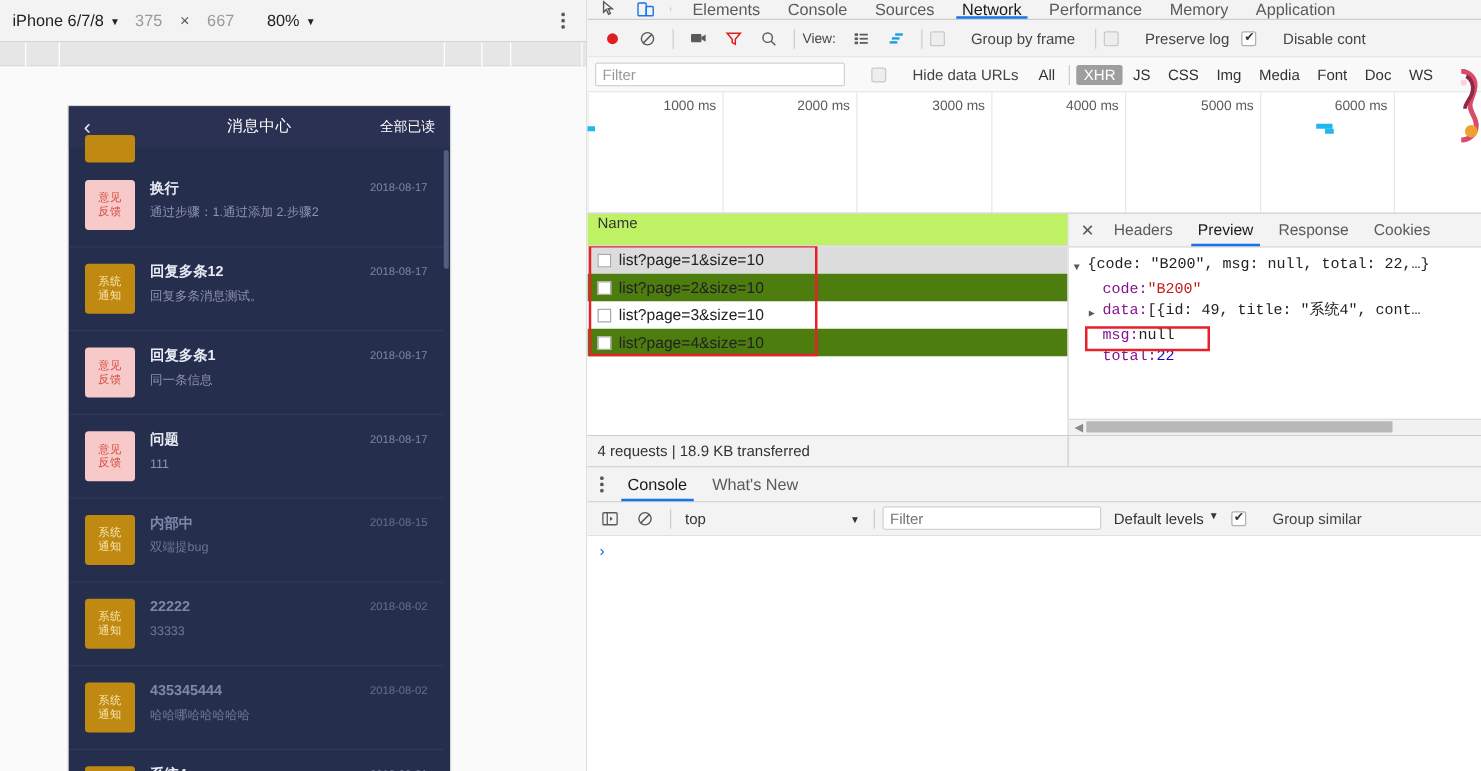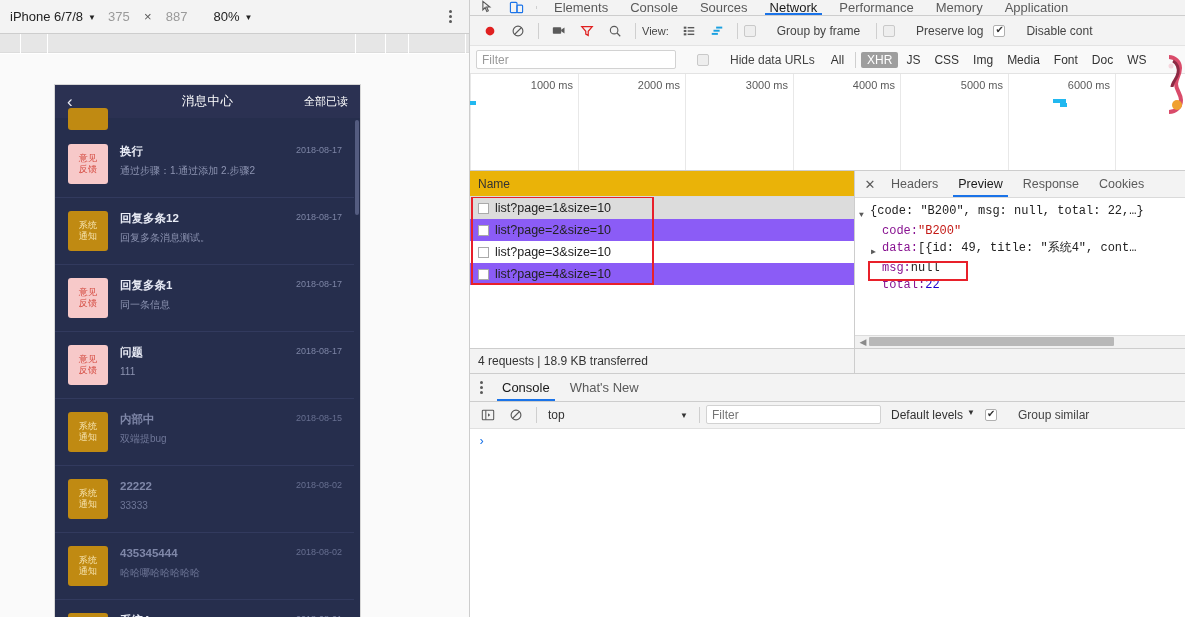--- a/index.html
+++ b/index.html
@@ -118,25 +118,25 @@
 
   .overview { height:97px; background:#fff; border-bottom:1px solid #cdcdcd; position:relative; overflow:hidden; }
   .ov-grid { position:absolute; inset:0; }
   .ov-grid i { position:absolute; top:0; bottom:0; width:1px; background:#e8e8e8; }
   .ov-lbl { position:absolute; top:5px; font-size:11px; color:#5a5a5a; transform:translateX(-100%); padding-right:5px; }
   .ov-bar { position:absolute; height:4px; background:#21b8f0; }
   .ov-bar2 { position:absolute; height:4px; background:#21b8f0; }
 
   .nt-body { flex:1; display:flex; min-height:0; border-bottom:1px solid #cdcdcd; }
   .req-pane { width:385px; border-right:1px solid #cdcdcd; display:flex; flex-direction:column; background:#fff; }
-  .req-head { height:26px; display:flex; align-items:center; padding:0 8px; font-size:12px;
-              color:#333; background:#eab308; border-bottom:1px solid #dadada; }
+  .req-head { height:26px; display:flex; padding:0 8px; font-size:12px;
+              color:#333; background:#bef264; border-bottom:1px solid #dadada; }
   .req-rows { flex:1; overflow:hidden; position:relative; }
   .req-row { height:22px; display:flex; align-items:center; padding:0 8px; gap:6px; font-size:12.5px; color:#222; cursor:pointer; }
-  .req-row.alt { background:#8b5cf6; }
+  .req-row.alt { background:#4d7c0f; }
   .req-row.selected { background:#dcdcdc; }
   .req-cbx { width:11px; height:11px; border:1px solid #aaa; background:#fff; flex:0 0 11px; }
 
   .redbox { position:absolute; border:2px solid #e8202a; pointer-events:none; }
 
   .detail-pane { flex:1; display:flex; flex-direction:column; min-width:0; background:#fff; }
   .detail-tabs { height:27px; display:flex; align-items:stretch; background:#f3f3f3;
                  border-bottom:1px solid #dadada; padding-left:4px; }
   .dclose { width:22px; display:flex; align-items:center; justify-content:center; color:#5a5a5a;
             font-size:13px; cursor:pointer; }
@@ -192,21 +192,21 @@
 
   <div class="device-pane">
 
     <div class="device-toolbar">
       <div class="dev-select">
         <span>iPhone 6/7/8</span>
         <span class="caret">▼</span>
       </div>
       <div class="dim-val">375</div>
       <div class="dim-x">×</div>
-      <div class="dim-val">887</div>
+      <div class="dim-val">667</div>
       <div class="zoom-sel">
         <span>80%</span>
         <span class="caret">▼</span>
       </div>
       <div class="kebab">
         <i></i>
         <i></i>
         <i></i>
       </div>
     </div>

